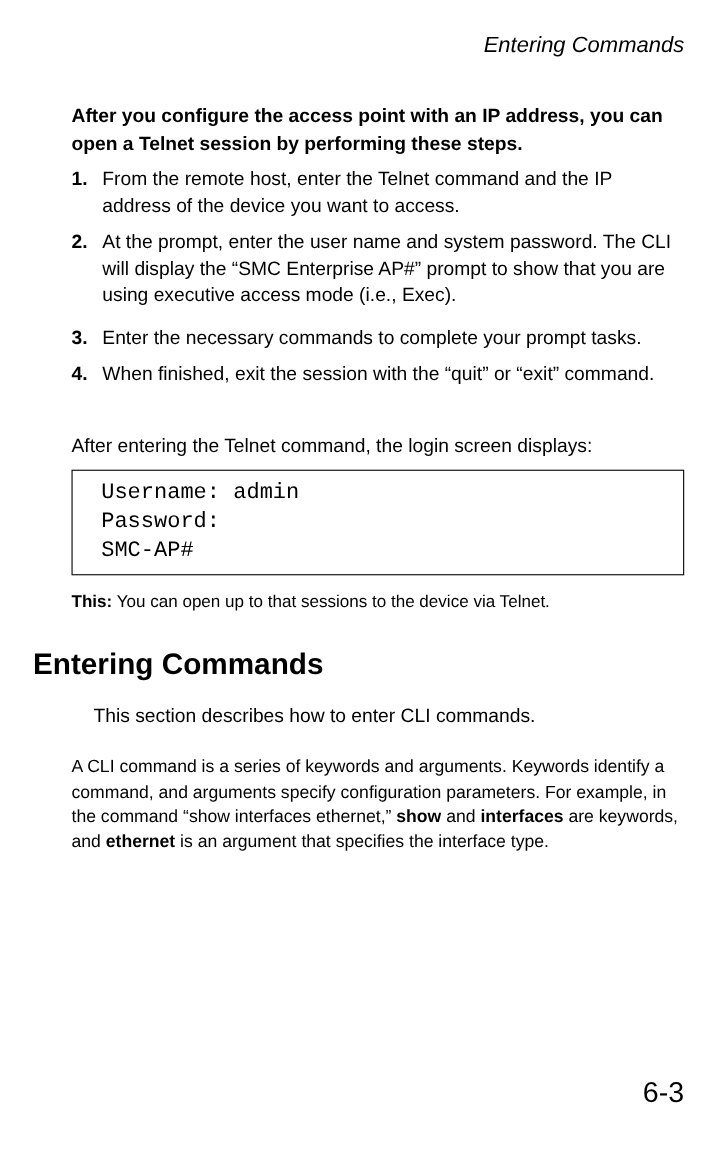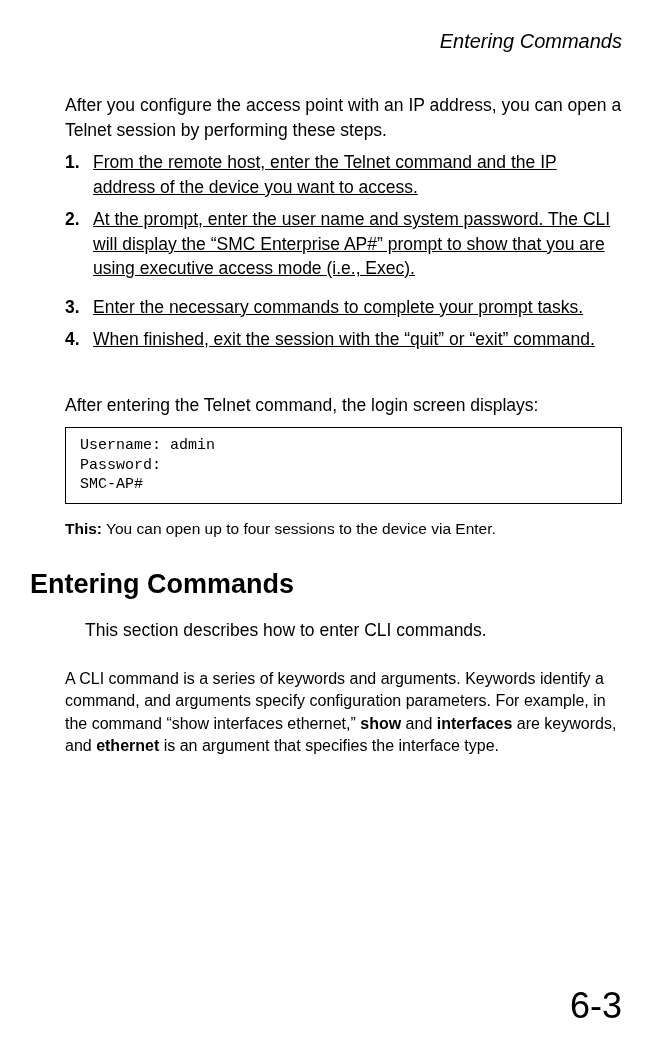--- a/index.html
+++ b/index.html
@@ -23,51 +23,51 @@
       padding-right: 5px;
     }
     .content {
       padding-left: 35px;
       padding-right: 5px;
     }
     .intro-para {
       font-size: 17.5px;
       line-height: 1.4;
       margin-bottom: 8px;
+      font-weight: bold;
     }
     .ordered-list {
       list-style: none;
       padding-left: 0;
     }
     .ordered-list li {
       font-size: 17.5px;
       line-height: 1.4;
       margin-bottom: 8px;
       display: flex;
     }
     .list-num {
       font-weight: bold;
       min-width: 26px;
       margin-right: 2px;
     }
     .list-text {
       flex: 1;
-      text-decoration: underline;
     }
     .after-list-para {
       font-size: 17.5px;
       line-height: 1.4;
       margin-bottom: 10px;
       margin-top: 41px;
     }
     .code-box {
       border: 1px solid #000;
-      padding: 8px 14px;
+      padding: 8px 26px;
       font-family: "Courier New", Courier, monospace;
-      font-size: 15px;
+      font-size: 20px;
       line-height: 1.3;
       margin-bottom: 15px;
       white-space: pre;
     }
     .note-line {
       font-size: 15.5px;
       line-height: 1.35;
       margin-bottom: 30px;
     }
     .note-label {
@@ -93,23 +93,23 @@
     }
     .subsection-para {
       font-size: 16px;
       line-height: 1.4;
     }
     .bold {
       font-weight: bold;
     }
     .page-number {
       position: absolute;
-      bottom: 20px;
+      bottom: 38px;
       right: 35px;
-      font-size: 36px;
+      font-size: 26px;
     }
   </style>
 </head>
 <body>
 
 <div class="header-title">Entering Commands</div>
 
 <div class="content">
 
   <p class="intro-para">After you configure the access point with an IP address, you can open a Telnet session by performing these steps.</p>
@@ -134,21 +134,21 @@
   </ol>
 
   <p class="after-list-para">After entering the Telnet command, the login screen displays:</p>
 
   <div class="code-box">Username: admin
 Password:
 SMC-AP#</div>
 
   <p class="note-line">
     <span class="note-label">This:</span>
-    <span>You can open up to four sessions to the device via Enter.</span>
+    <span>You can open up to that sessions to the device via Telnet.</span>
   </p>
 
   <h1 class="section-heading">Entering Commands</h1>
 
   <p class="section-para">This section describes how to enter CLI commands.</p>
 
 
   <p class="subsection-para">
     <span>A CLI command is a series of keywords and arguments. Keywords identify a command, and arguments specify configuration parameters. For example, in the command “show interfaces ethernet,” </span><span class="bold">show</span><span> and </span><span class="bold">interfaces</span><span> are keywords, and </span><span class="bold">ethernet</span><span> is an argument that specifies the interface type.</span>
   </p>

